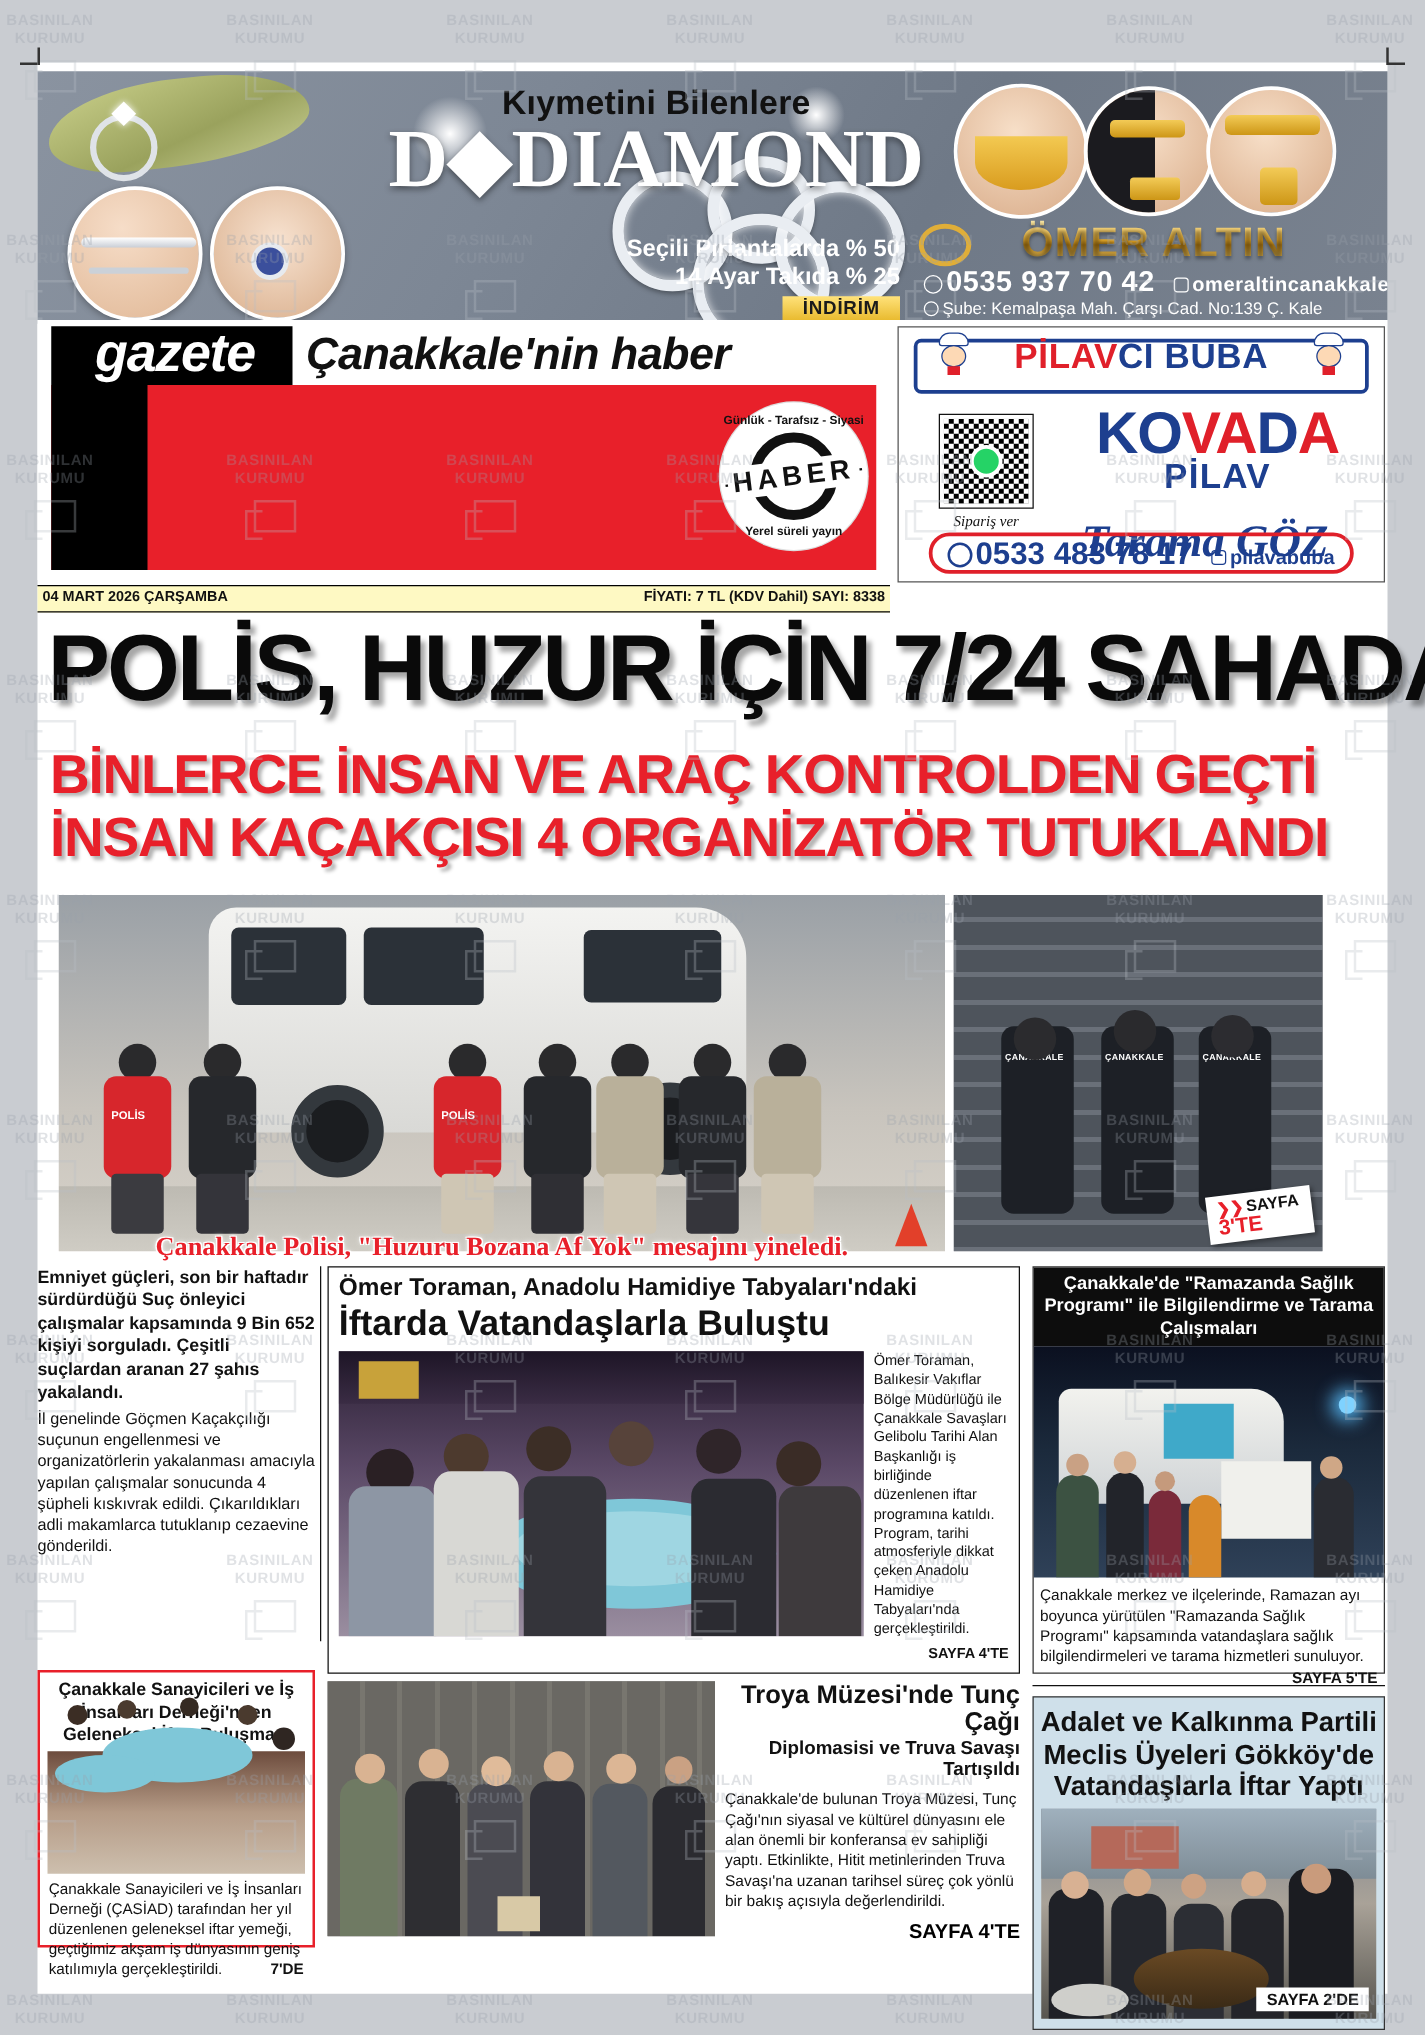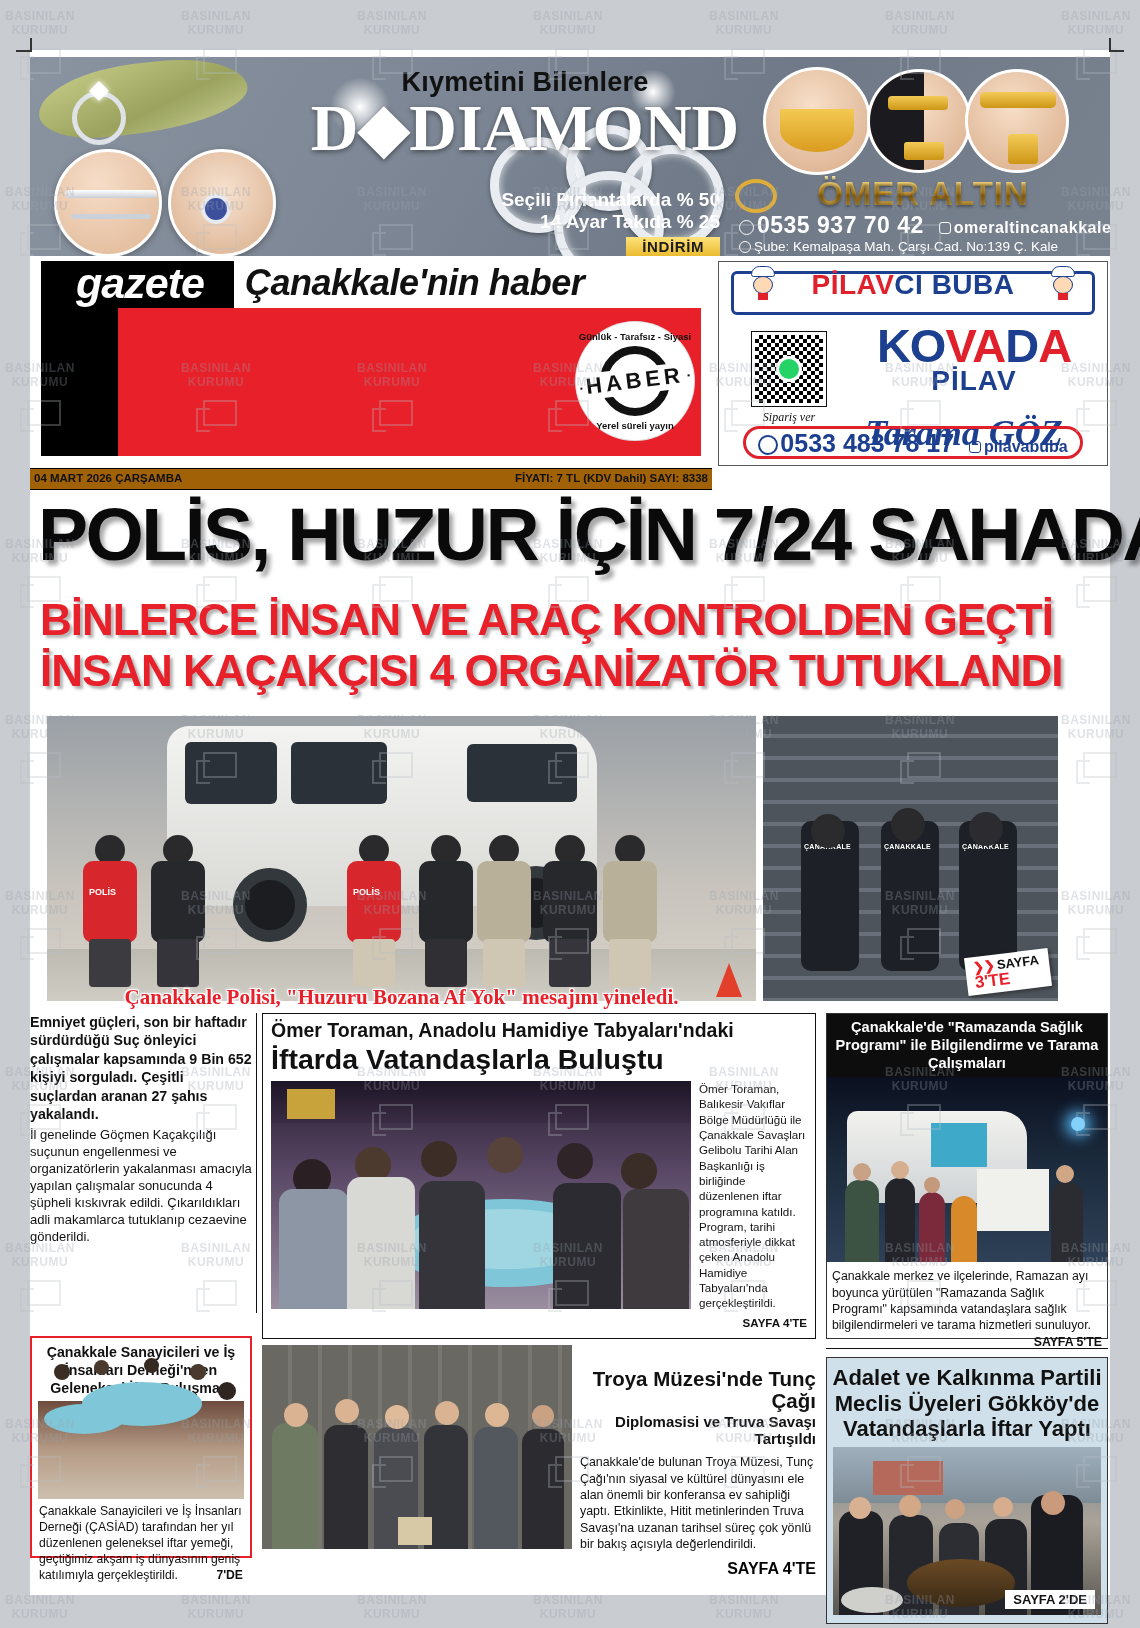--- a/index.html
+++ b/index.html
@@ -95,21 +95,21 @@
   .kov .k1 .rr{color:#e0202a;}
   .kov .k2{font-size:28px;font-weight:800;color:#1d3f8f;letter-spacing:1px;line-height:26px;}
   .fevzi{position:absolute;left:110px;top:150px;width:270px;text-align:center;font-family:"Liberation Serif",serif;
          font-style:italic;font-weight:700;font-size:36px;color:#1d3f8f;}
   .pb-phone{position:absolute;left:24px;right:24px;bottom:6px;height:33px;border:3px solid #e0202a;border-radius:17px;
             text-align:center;line-height:28px;font-size:25px;font-weight:800;color:#1d3f8f;}
   .pb-phone .ig{font-size:16px;font-weight:600;}
   .wa{display:inline-block;width:20px;height:20px;border:2.5px solid #1d3f8f;border-radius:50%;vertical-align:-3px;margin-right:2px;}
 
   
-  .dateline{position:absolute;left:30px;top:468px;width:682px;height:22px;border-top:1.6px solid #000;border-bottom:1.6px solid #000;z-index:12;background:#a16207;}
+  .dateline{position:absolute;left:30px;top:468px;width:682px;height:22px;border-top:1.6px solid #000;border-bottom:1.6px solid #000;z-index:12;background:#fef9c3;}
   .dl-l{position:absolute;left:4px;top:3px;font-size:11.5px;font-weight:700;color:#111;}
   .dl-r{position:absolute;right:4px;top:3px;font-size:11.5px;font-weight:700;color:#111;}
 
   
   .h1{position:absolute;left:38px;top:497px;width:1065px;z-index:14;
       font-size:75px;font-weight:800;line-height:74px;letter-spacing:-2.5px;color:#0a0a0a;
       text-shadow:4px 5px 4px rgba(0,0,0,.35);white-space:nowrap;}
   .h2{position:absolute;left:40px;top:597px;width:1065px;z-index:14;
       font-size:44px;font-weight:800;line-height:45px;letter-spacing:-1px;color:#e8202a;
       text-shadow:3px 3px 3px rgba(0,0,0,.3);white-space:nowrap;}
@@ -165,21 +165,21 @@
   .mbox .k1{font-size:19.5px;font-weight:800;line-height:1.12;color:#111;}
   .mbox .k2{font-size:28.5px;font-weight:800;line-height:1.1;color:#111;margin-top:2px;}
   .mrow{display:flex;gap:8px;margin-top:6px;}
   .mphoto{width:420px;height:228px;background:linear-gradient(#2a1f33,#5a4866 40%,#9a8ea0);position:relative;overflow:hidden;}
   .mtext{flex:1;font-size:11.6px;line-height:1.32;color:#111;}
   .mtext .pg{font-weight:800;text-align:right;display:block;margin-top:4px;}
 
   .troya{position:absolute;left:262px;top:1345px;width:554px;z-index:13;display:flex;gap:8px;}
   .tphoto{width:310px;height:204px;background:linear-gradient(#6c6a66,#8d8a84 50%,#56544f);position:relative;overflow:hidden;}
   .ttext{flex:1;}
-  .ttext .t1{font-size:20.5px;font-weight:800;text-align:right;line-height:1.08;color:#111;margin-top:23px;}
+  .ttext .t1{font-size:20.5px;font-weight:800;text-align:right;line-height:1.08;color:#111;}
   .ttext .t2{font-size:15px;font-weight:800;text-align:right;line-height:1.1;color:#111;margin-top:2px;}
   .ttext p{font-size:12.4px;line-height:1.32;margin-top:7px;color:#111;}
   .ttext .pg{font-weight:800;text-align:right;display:block;margin-top:7px;}
 
   .colR{position:absolute;left:826px;top:1013px;width:282px;z-index:13;}
   .rbox{border:1px solid #333;}
   .rhead{background:#0d0d0d;color:#fff;text-align:center;font-size:14.6px;font-weight:800;line-height:1.22;padding:5px 6px;}
   .rimg{height:185px;background:linear-gradient(#0b1020,#1b2a3c 45%,#2f4158);position:relative;overflow:hidden;}
   .rbox p{font-size:12.3px;line-height:1.33;padding:6px 5px 4px;color:#111;}
   .rbox .pg{font-weight:800;float:right;}

